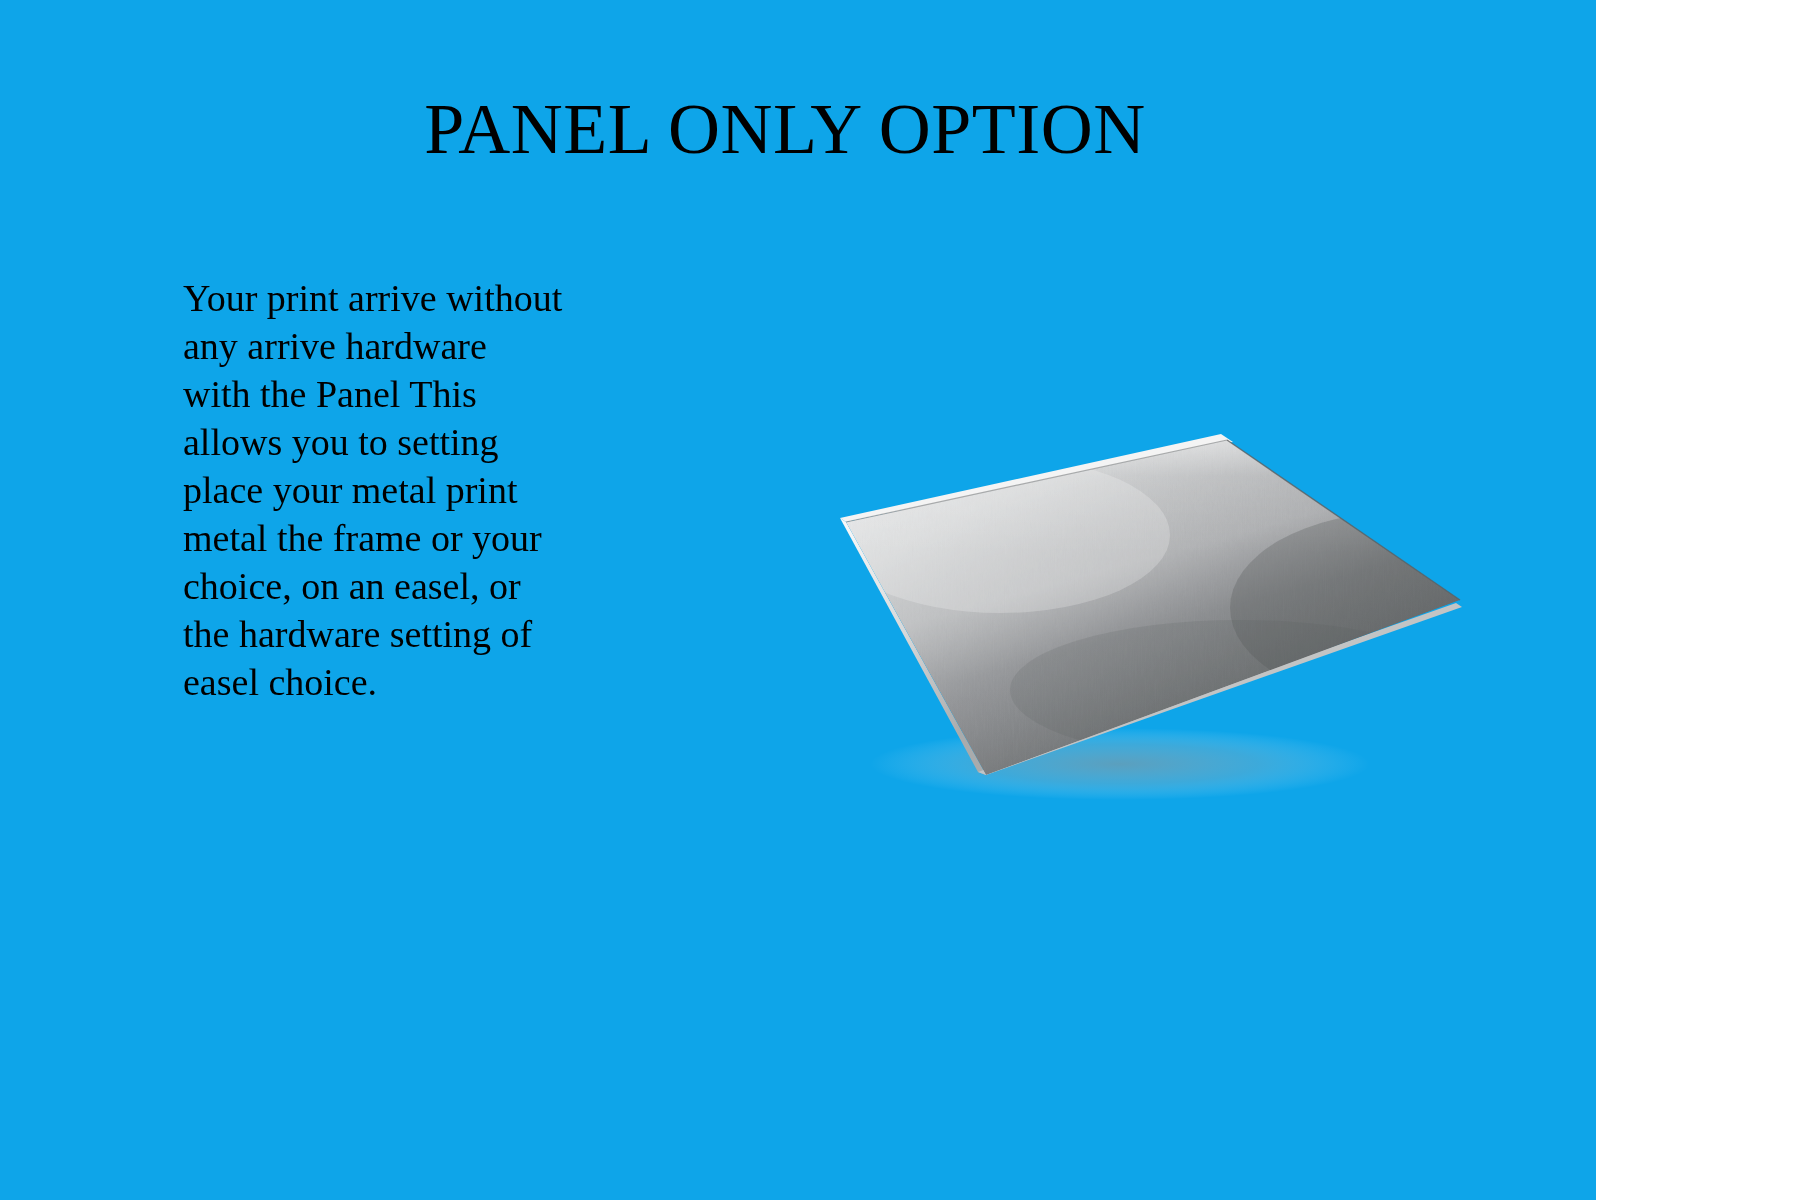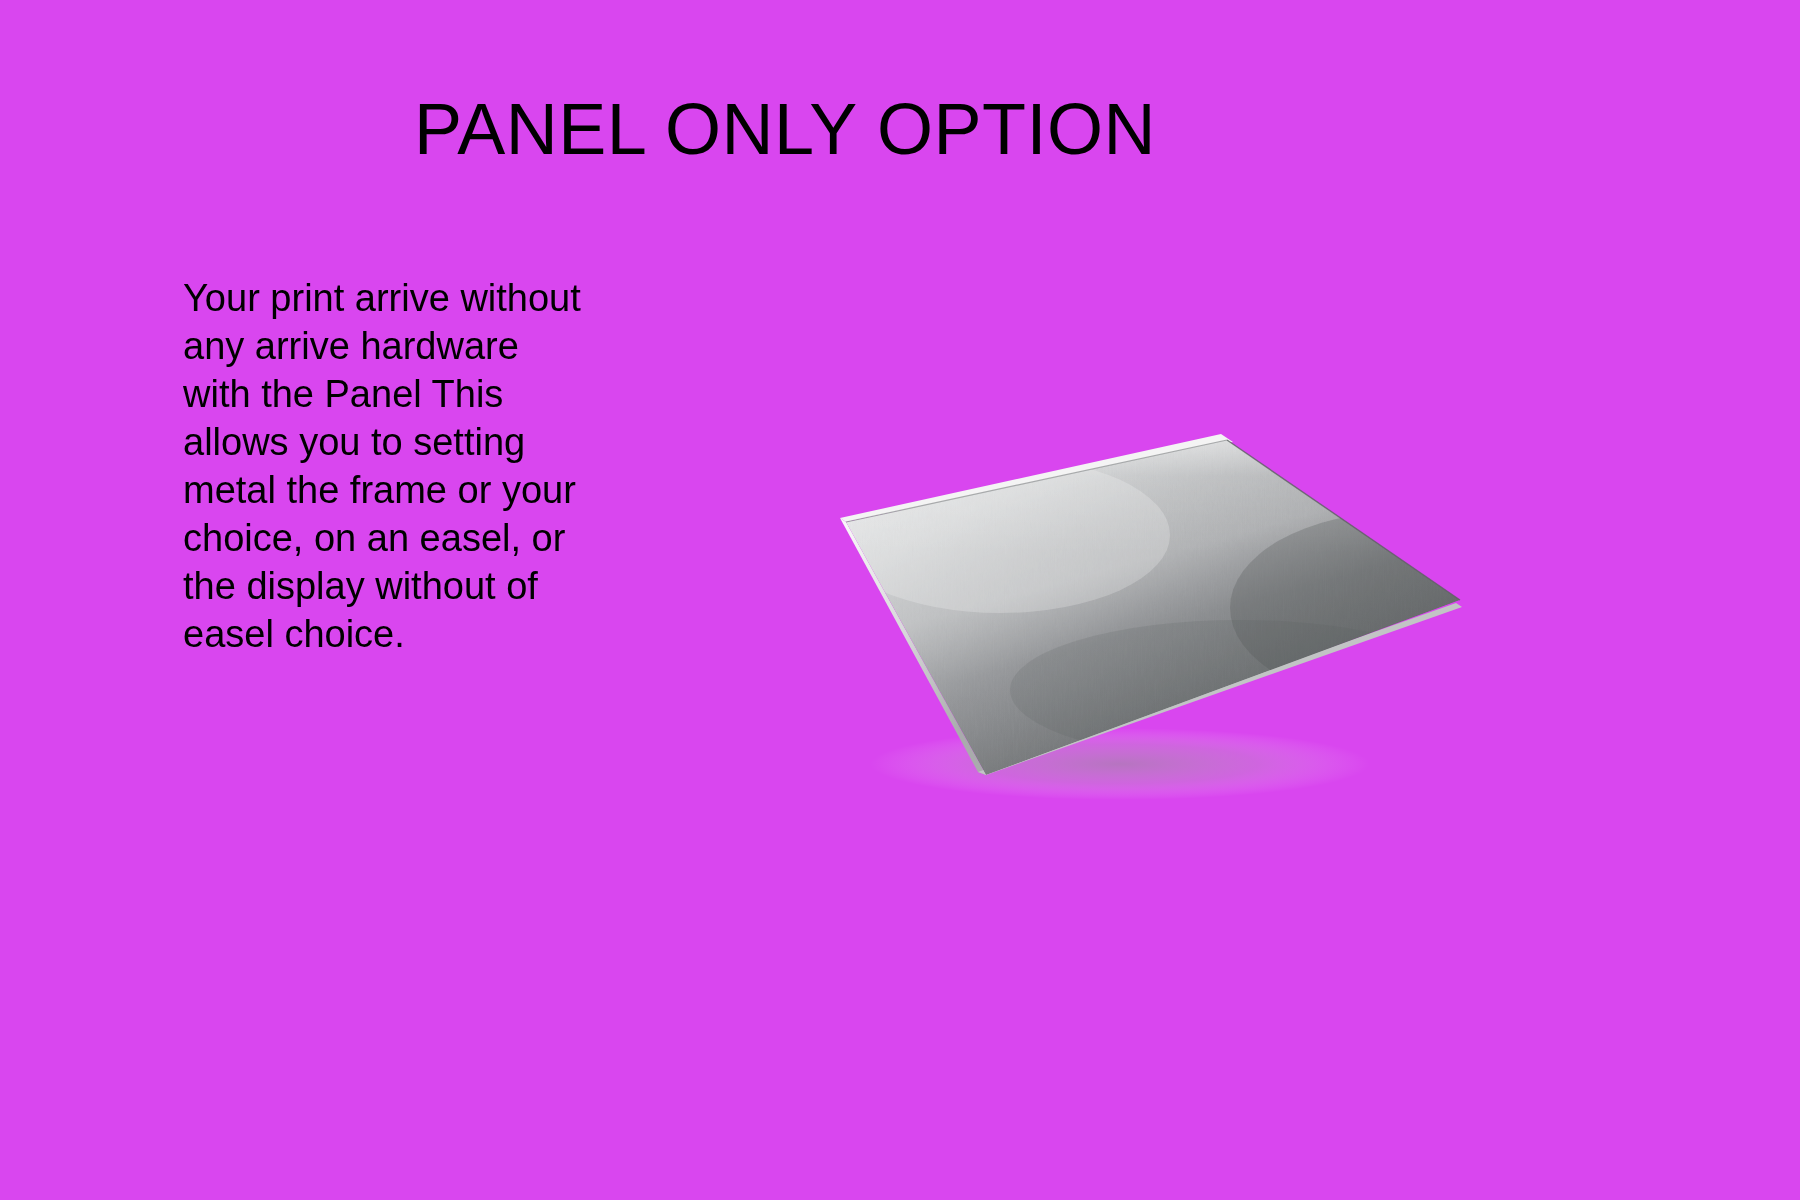--- a/index.html
+++ b/index.html
@@ -8,23 +8,24 @@
   }
   body {
     width: 1800px;
     height: 1200px;
     background: #ffffff;
     font-family: "Liberation Sans", sans-serif;
     overflow: hidden;
   }
   #slide {
     position: relative;
-    width: 1800px;
+    width: 1596px;
     height: 1200px;
-    background: #d946ef;
+    background: #0ea5e9;
+    font-family: Liberation Serif, serif;
   }
 
   
   #slide-title {
     position: absolute;
     left: 0;
     top: 86px;
     width: 1570px;
     text-align: center;
     font-size: 72px;
@@ -67,23 +68,24 @@
 
 <div id="slide">
 
   <div id="slide-title">PANEL ONLY OPTION</div>
 
   <div id="body-text">
     <div>Your print arrive without</div>
     <div>any arrive hardware</div>
     <div>with the Panel This</div>
     <div>allows you to setting</div>
+    <div>place your metal print</div>
     <div>metal the frame or your</div>
     <div>choice, on an easel, or</div>
-    <div>the display without of</div>
+    <div>the hardware setting of</div>
     <div>easel choice.</div>
   </div>
 
   <div id="panel-figure">
     <svg viewBox="0 0 800 450" xmlns="http://www.w3.org/2000/svg">
       <defs>
 
         <linearGradient id="faceGrad" x1="0.12" y1="0.05" x2="0.95" y2="0.95">
           <stop offset="0%" stop-color="#E3E4E5"></stop>
           <stop offset="14%" stop-color="#CFD1D2"></stop>

